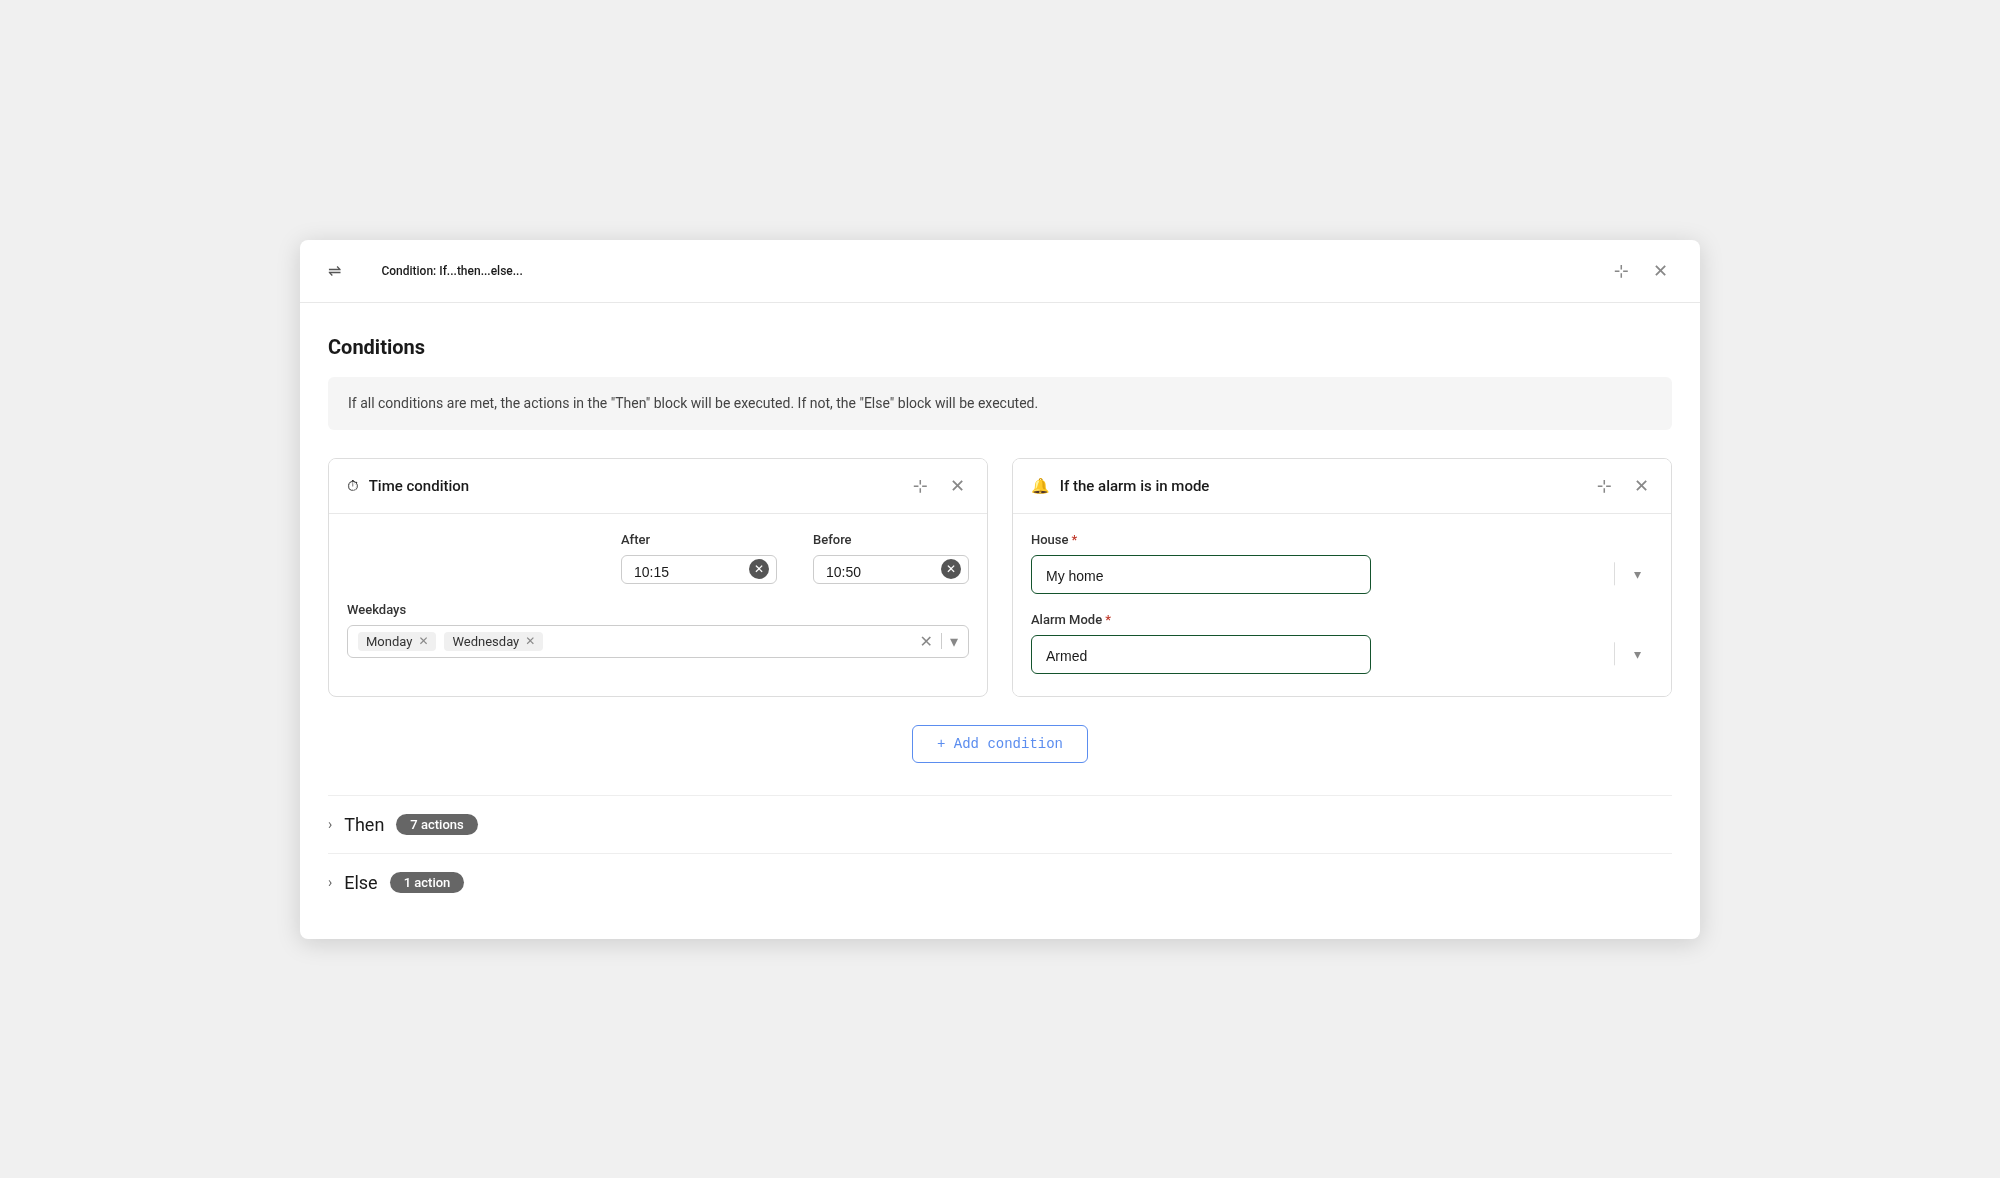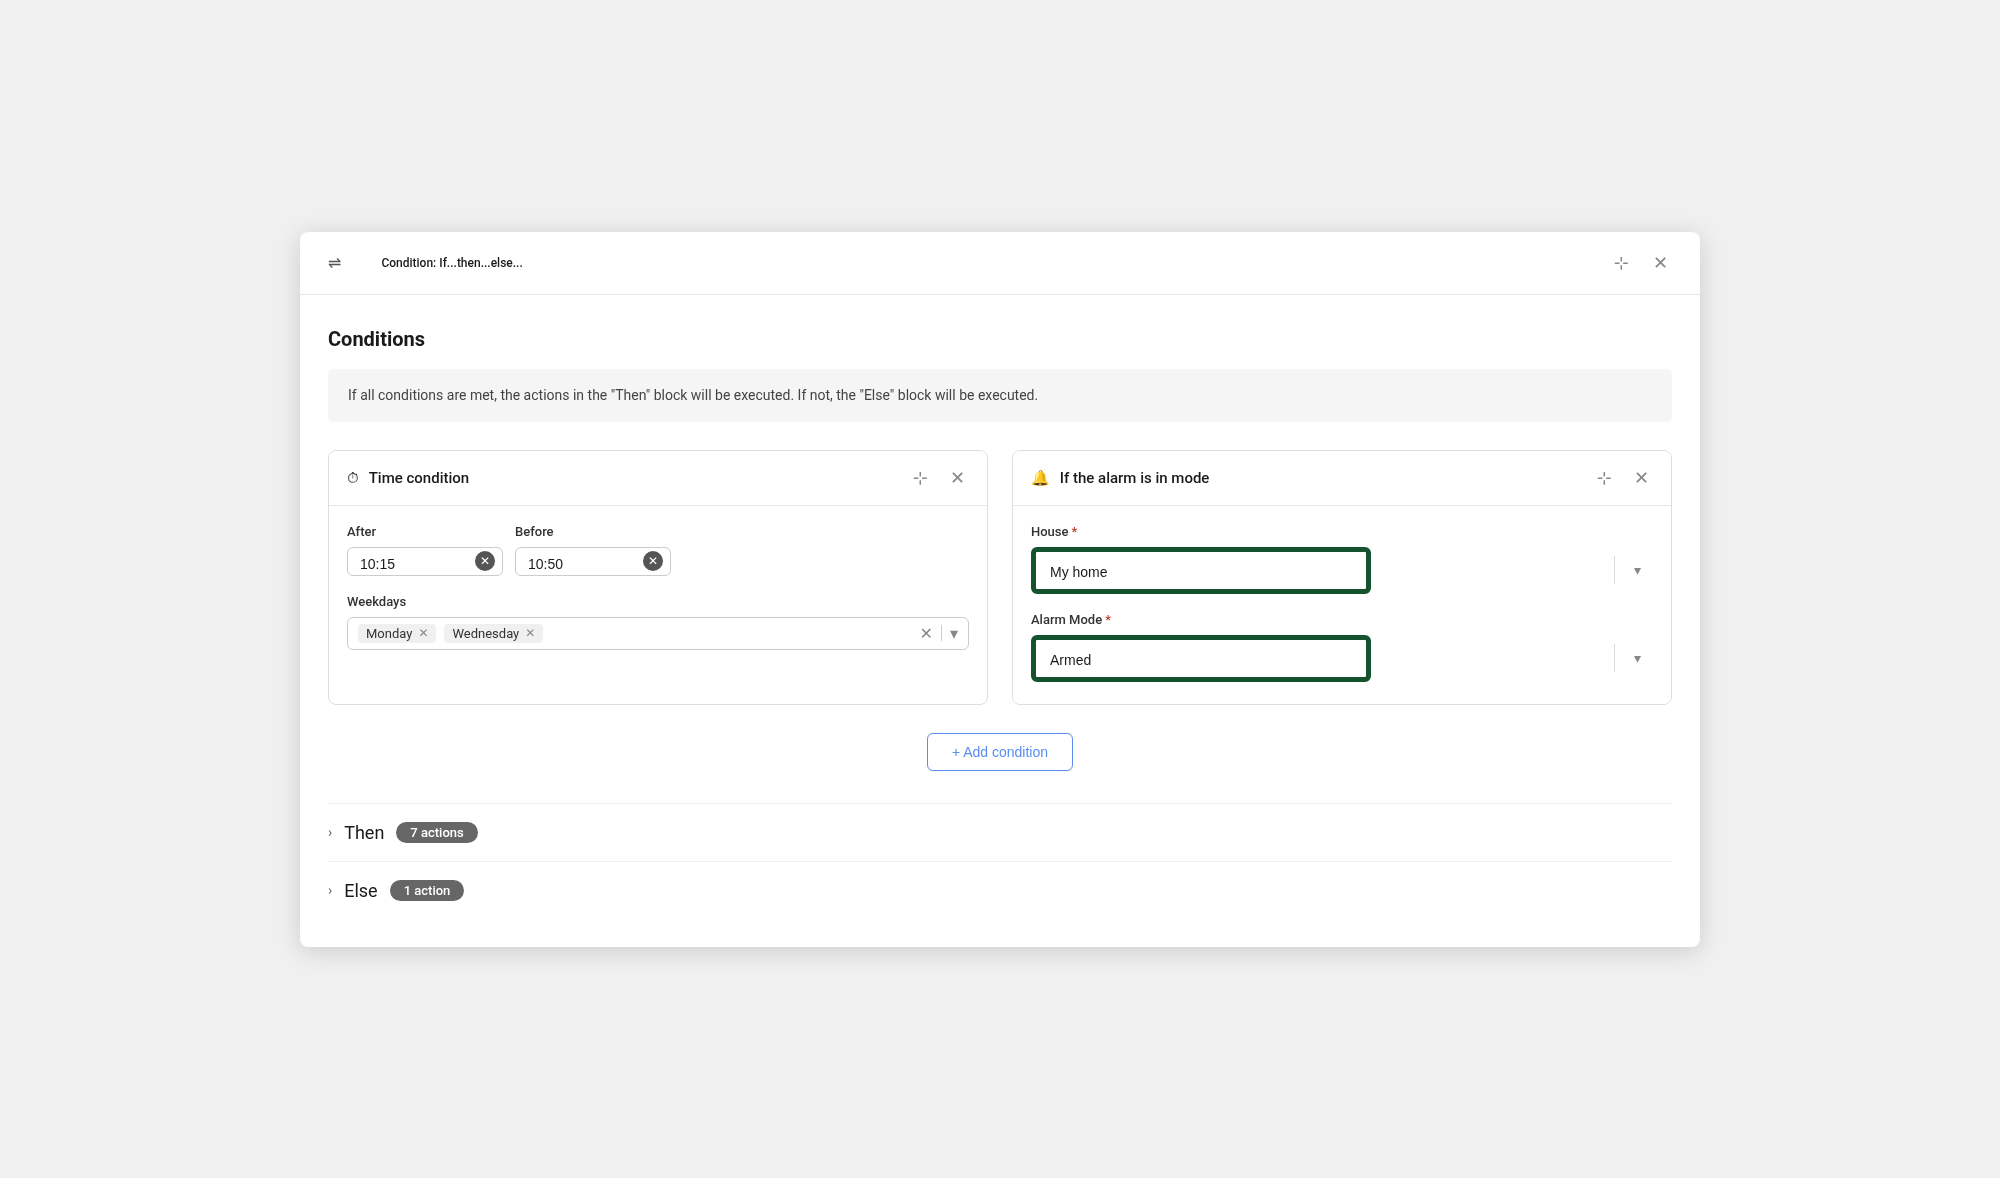--- a/index.html
+++ b/index.html
@@ -99,22 +99,23 @@
       align-items: center;
       gap: 14px;
     }
     .condition-card-body {
       padding: 18px 18px 22px;
       border-top: 1px solid #e8e8e8;
       background: #fff;
     }
     .field-row {
       display: flex;
-      gap: 12px;
+      gap: 36px;
       margin-bottom: 18px;
+      justify-content: flex-end;
     }
     .field-group {
       display: flex;
       flex-direction: column;
       gap: 8px;
     }
     .field-label {
       font-size: 13px;
       font-weight: 500;
       color: #333;
@@ -185,21 +186,21 @@
       align-items: center;
       gap: 8px;
       color: #888;
     }
     .select-wrapper {
       position: relative;
       display: flex;
       align-items: center;
     }
     .select-field {
-      border: 5px solid #14532d;
+      border: 1px solid #14532d;
       border-radius: 6px;
       padding: 12px 40px 9px 14px;
       font-size: 14px;
       color: #1a1a1a;
       width: 340px;
       appearance: none;
       background: #fff;
       cursor: pointer;
       outline: none;
     }
@@ -224,20 +225,21 @@
       align-items: center;
       gap: 8px;
       border: 1px solid #5b8def;
       background: #fff;
       color: #5b8def;
       border-radius: 6px;
       padding: 10px 24px;
       font-size: 14px;
       cursor: pointer;
       margin: 0 auto 32px;
+      font-family: Liberation Mono, monospace;
     }
     .section-block {
       padding: 18px 0;
       border-top: 1px solid #eee;
     }
     .section-block-header {
       display: flex;
       align-items: center;
       gap: 12px;
       cursor: pointer;

